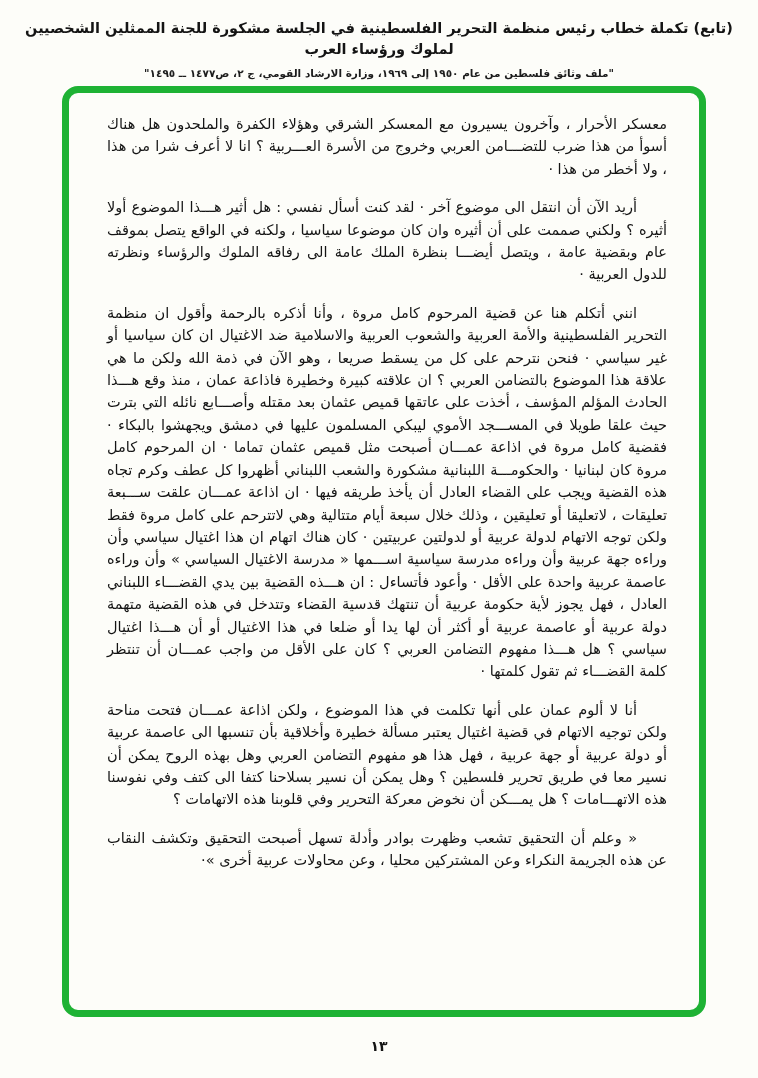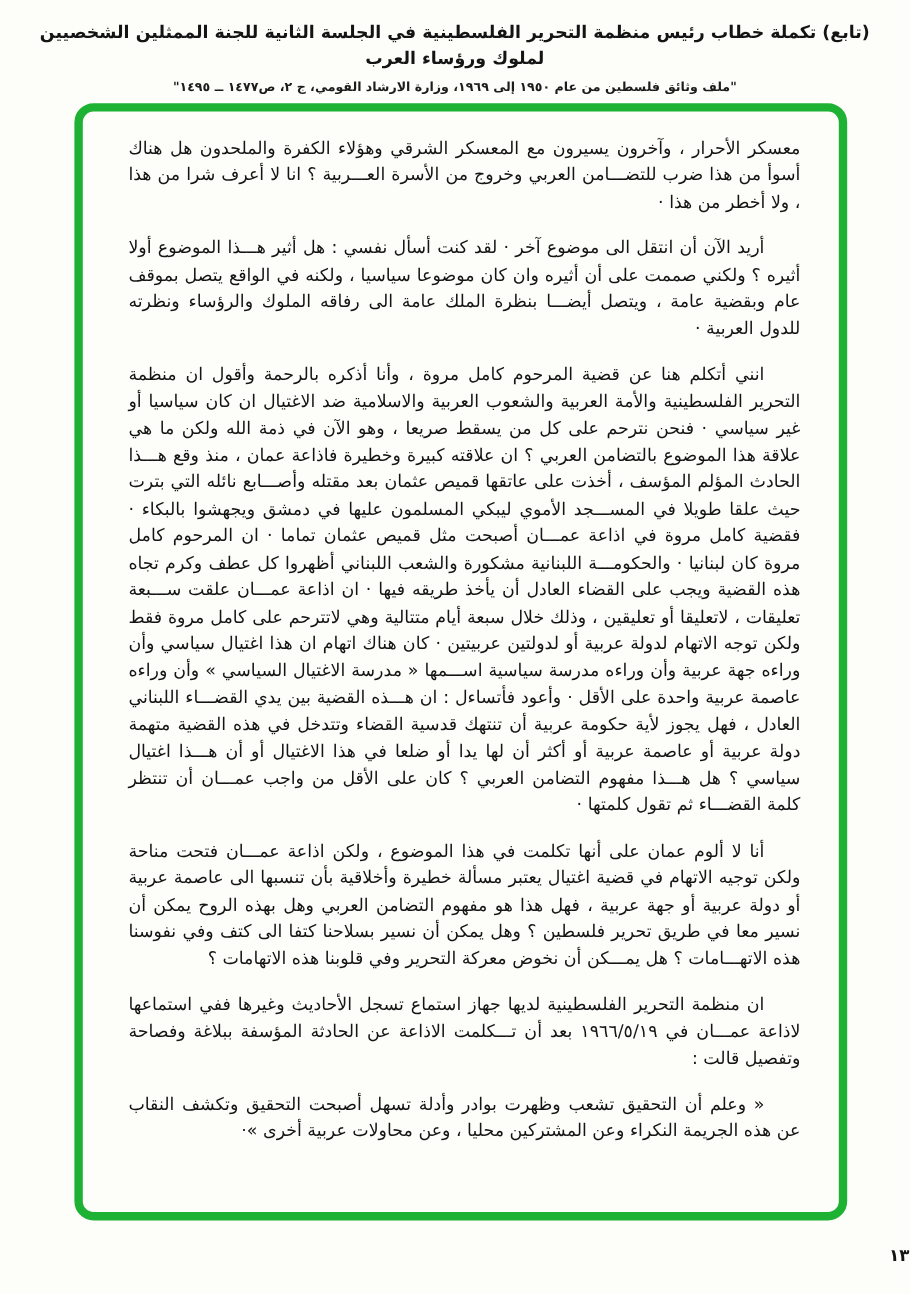--- a/index.html
+++ b/index.html
@@ -57,43 +57,43 @@
     text-justify:inter-word;
     text-indent:30px;
     color:var(--ink);
   }
   .text-frame p.no-indent{
     text-indent:0;
   }
   .doc-footer{
     position:absolute;
     top:1036px;left:0;right:0;
+    text-align:center;
   }
   .page-number{
     font-size:14px;
     font-weight:bold;
     letter-spacing:2px;
   }
 </style>
 </head>
 <body>
 
 <div class="page">
 
   <div class="doc-header">
-    <h1 class="doc-title">(تابع) تكملة خطاب رئيس منظمة التحرير الفلسطينية في الجلسة الثانية للجنة الممثلين الشخصيين لملوك ورؤساء العرب</h1>
+    <h1 class="doc-title">(تابع) تكملة خطاب رئيس منظمة التحرير الفلسطينية في الجلسة مشكورة للجنة الممثلين الشخصيين لملوك ورؤساء العرب</h1>
     <div class="doc-citation">"ملف وثائق فلسطين من عام ١٩٥٠ إلى ١٩٦٩، وزارة الارشاد القومي، ج ٢، ص١٤٧٧ ــ ١٤٩٥"</div>
   </div>
 
   <div class="text-frame">
     <p class="no-indent">معسكر الأحرار ، وآخرون يسيرون مع المعسكر الشرقي وهؤلاء الكفرة والملحدون هل هناك أسوأ من هذا ضرب للتضـــامن العربي وخروج من الأسرة العـــربية ؟ انا لا أعرف شرا من هذا ، ولا أخطر من هذا ·</p>
     <p>أريد الآن أن انتقل الى موضوع آخر · لقد كنت أسأل نفسي : هل أثير هـــذا الموضوع أولا أثيره ؟ ولكني صممت على أن أثيره وان كان موضوعا سياسيا ، ولكنه في الواقع يتصل بموقف عام وبقضية عامة ، ويتصل أيضـــا بنظرة الملك عامة الى رفاقه الملوك والرؤساء ونظرته للدول العربية ·</p>
     <p>انني أتكلم هنا عن قضية المرحوم كامل مروة ، وأنا أذكره بالرحمة وأقول ان منظمة التحرير الفلسطينية والأمة العربية والشعوب العربية والاسلامية ضد الاغتيال ان كان سياسيا أو غير سياسي · فنحن نترحم على كل من يسقط صريعا ، وهو الآن في ذمة الله ولكن ما هي علاقة هذا الموضوع بالتضامن العربي ؟ ان علاقته كبيرة وخطيرة فاذاعة عمان ، منذ وقع هـــذا الحادث المؤلم المؤسف ، أخذت على عاتقها قميص عثمان بعد مقتله وأصـــابع نائله التي بترت حيث علقا طويلا في المســـجد الأموي ليبكي المسلمون عليها في دمشق ويجهشوا بالبكاء · فقضية كامل مروة في اذاعة عمـــان أصبحت مثل قميص عثمان تماما · ان المرحوم كامل مروة كان لبنانيا · والحكومـــة اللبنانية مشكورة والشعب اللبناني أظهروا كل عطف وكرم تجاه هذه القضية ويجب على القضاء العادل أن يأخذ طريقه فيها · ان اذاعة عمـــان علقت ســـبعة تعليقات ، لاتعليقا أو تعليقين ، وذلك خلال سبعة أيام متتالية وهي لاتترحم على كامل مروة فقط ولكن توجه الاتهام لدولة عربية أو لدولتين عربيتين · كان هناك اتهام ان هذا اغتيال سياسي وأن وراءه جهة عربية وأن وراءه مدرسة سياسية اســـمها « مدرسة الاغتيال السياسي » وأن وراءه عاصمة عربية واحدة على الأقل · وأعود فأتساءل : ان هـــذه القضية بين يدي القضـــاء اللبناني العادل ، فهل يجوز لأية حكومة عربية أن تنتهك قدسية القضاء وتتدخل في هذه القضية متهمة دولة عربية أو عاصمة عربية أو أكثر أن لها يدا أو ضلعا في هذا الاغتيال أو أن هـــذا اغتيال سياسي ؟ هل هـــذا مفهوم التضامن العربي ؟ كان على الأقل من واجب عمـــان أن تنتظر كلمة القضـــاء ثم تقول كلمتها ·</p>
     <p>أنا لا ألوم عمان على أنها تكلمت في هذا الموضوع ، ولكن اذاعة عمـــان فتحت مناحة ولكن توجيه الاتهام في قضية اغتيال يعتبر مسألة خطيرة وأخلاقية بأن تنسبها الى عاصمة عربية أو دولة عربية أو جهة عربية ، فهل هذا هو مفهوم التضامن العربي وهل بهذه الروح يمكن أن نسير معا في طريق تحرير فلسطين ؟ وهل يمكن أن نسير بسلاحنا كتفا الى كتف وفي نفوسنا هذه الاتهـــامات ؟ هل يمـــكن أن نخوض معركة التحرير وفي قلوبنا هذه الاتهامات ؟</p>
-    <p>ان منظمة التحرير الفلسطينية لديها جهاز استماع تسجل الأحاديث وغيرها ففي استماعها لاذاعة عمـــان في ١٩٦٦/٥/١٩ بعد أن تـــكلمت الاذاعة عن الحادثة المؤسفة ببلاغة وفصاحة وتفصيل قالت :</p>
     <p>« وعلم أن التحقيق تشعب وظهرت بوادر وأدلة تسهل أصبحت التحقيق وتكشف النقاب عن هذه الجريمة النكراء وعن المشتركين محليا ، وعن محاولات عربية أخرى »·</p>
   </div>
 
   <div class="doc-footer">
     <span class="page-number">١٣</span>
   </div>
 
 </div>
 
 </body></html>

